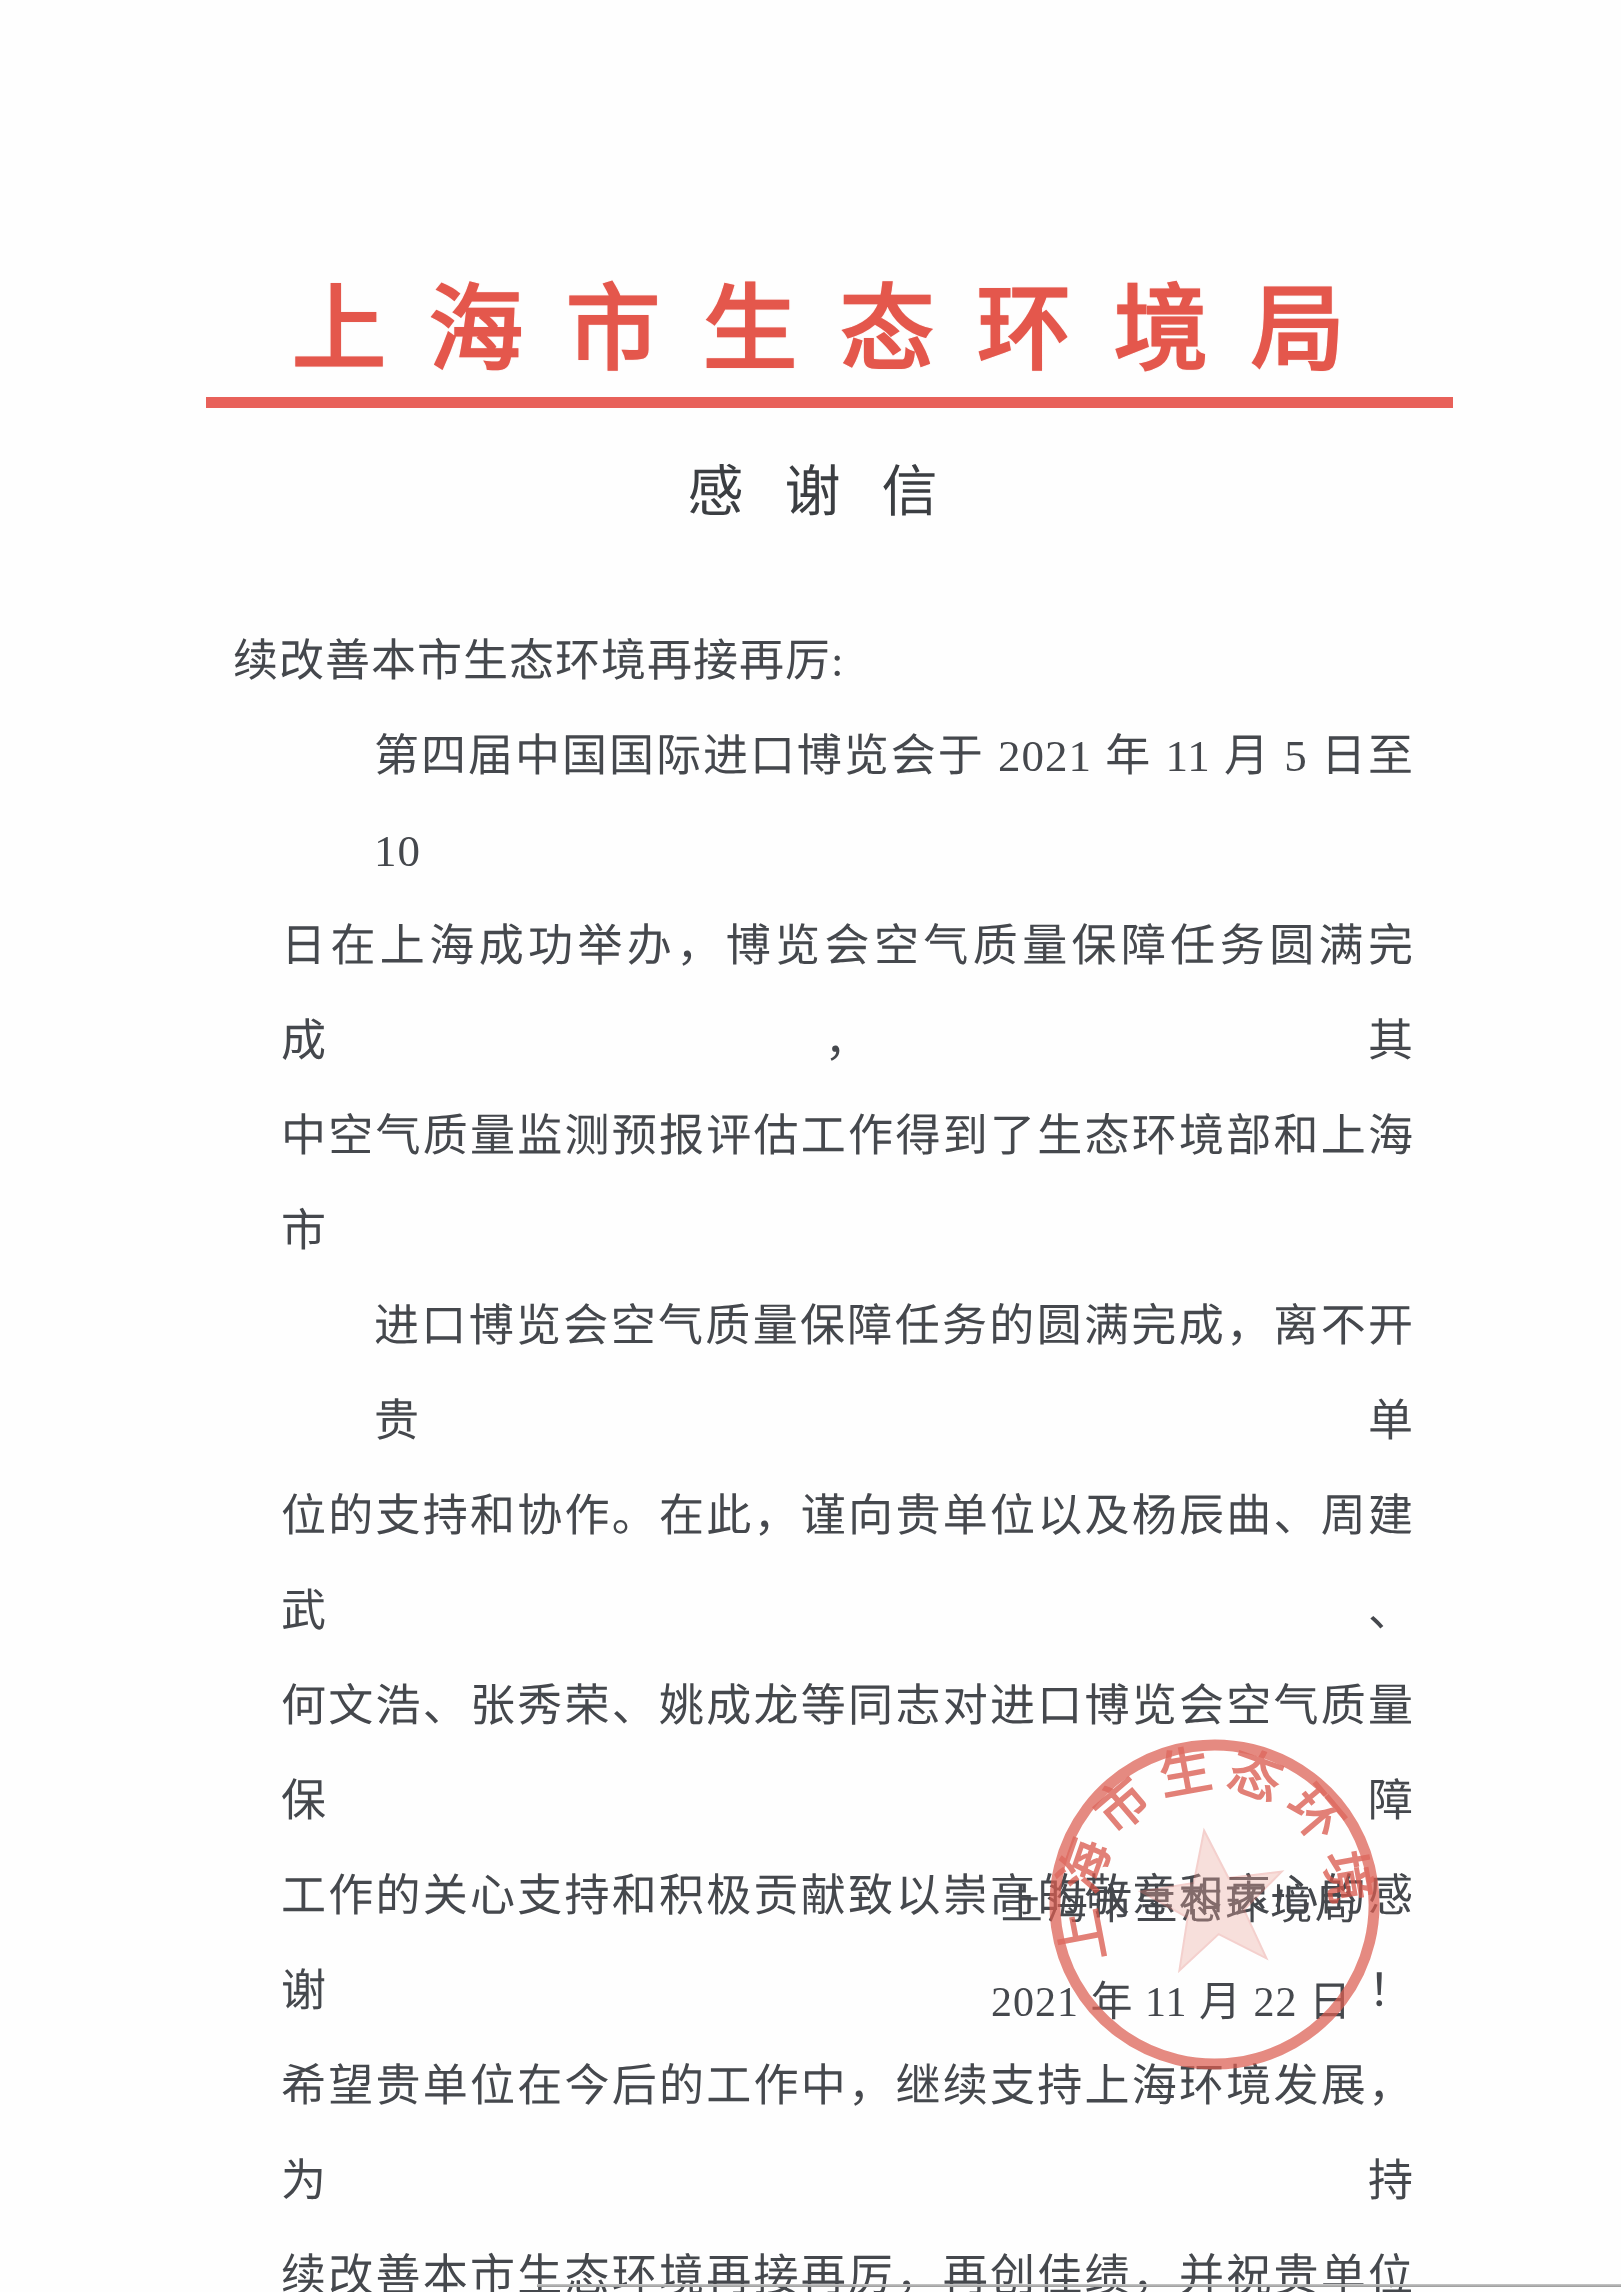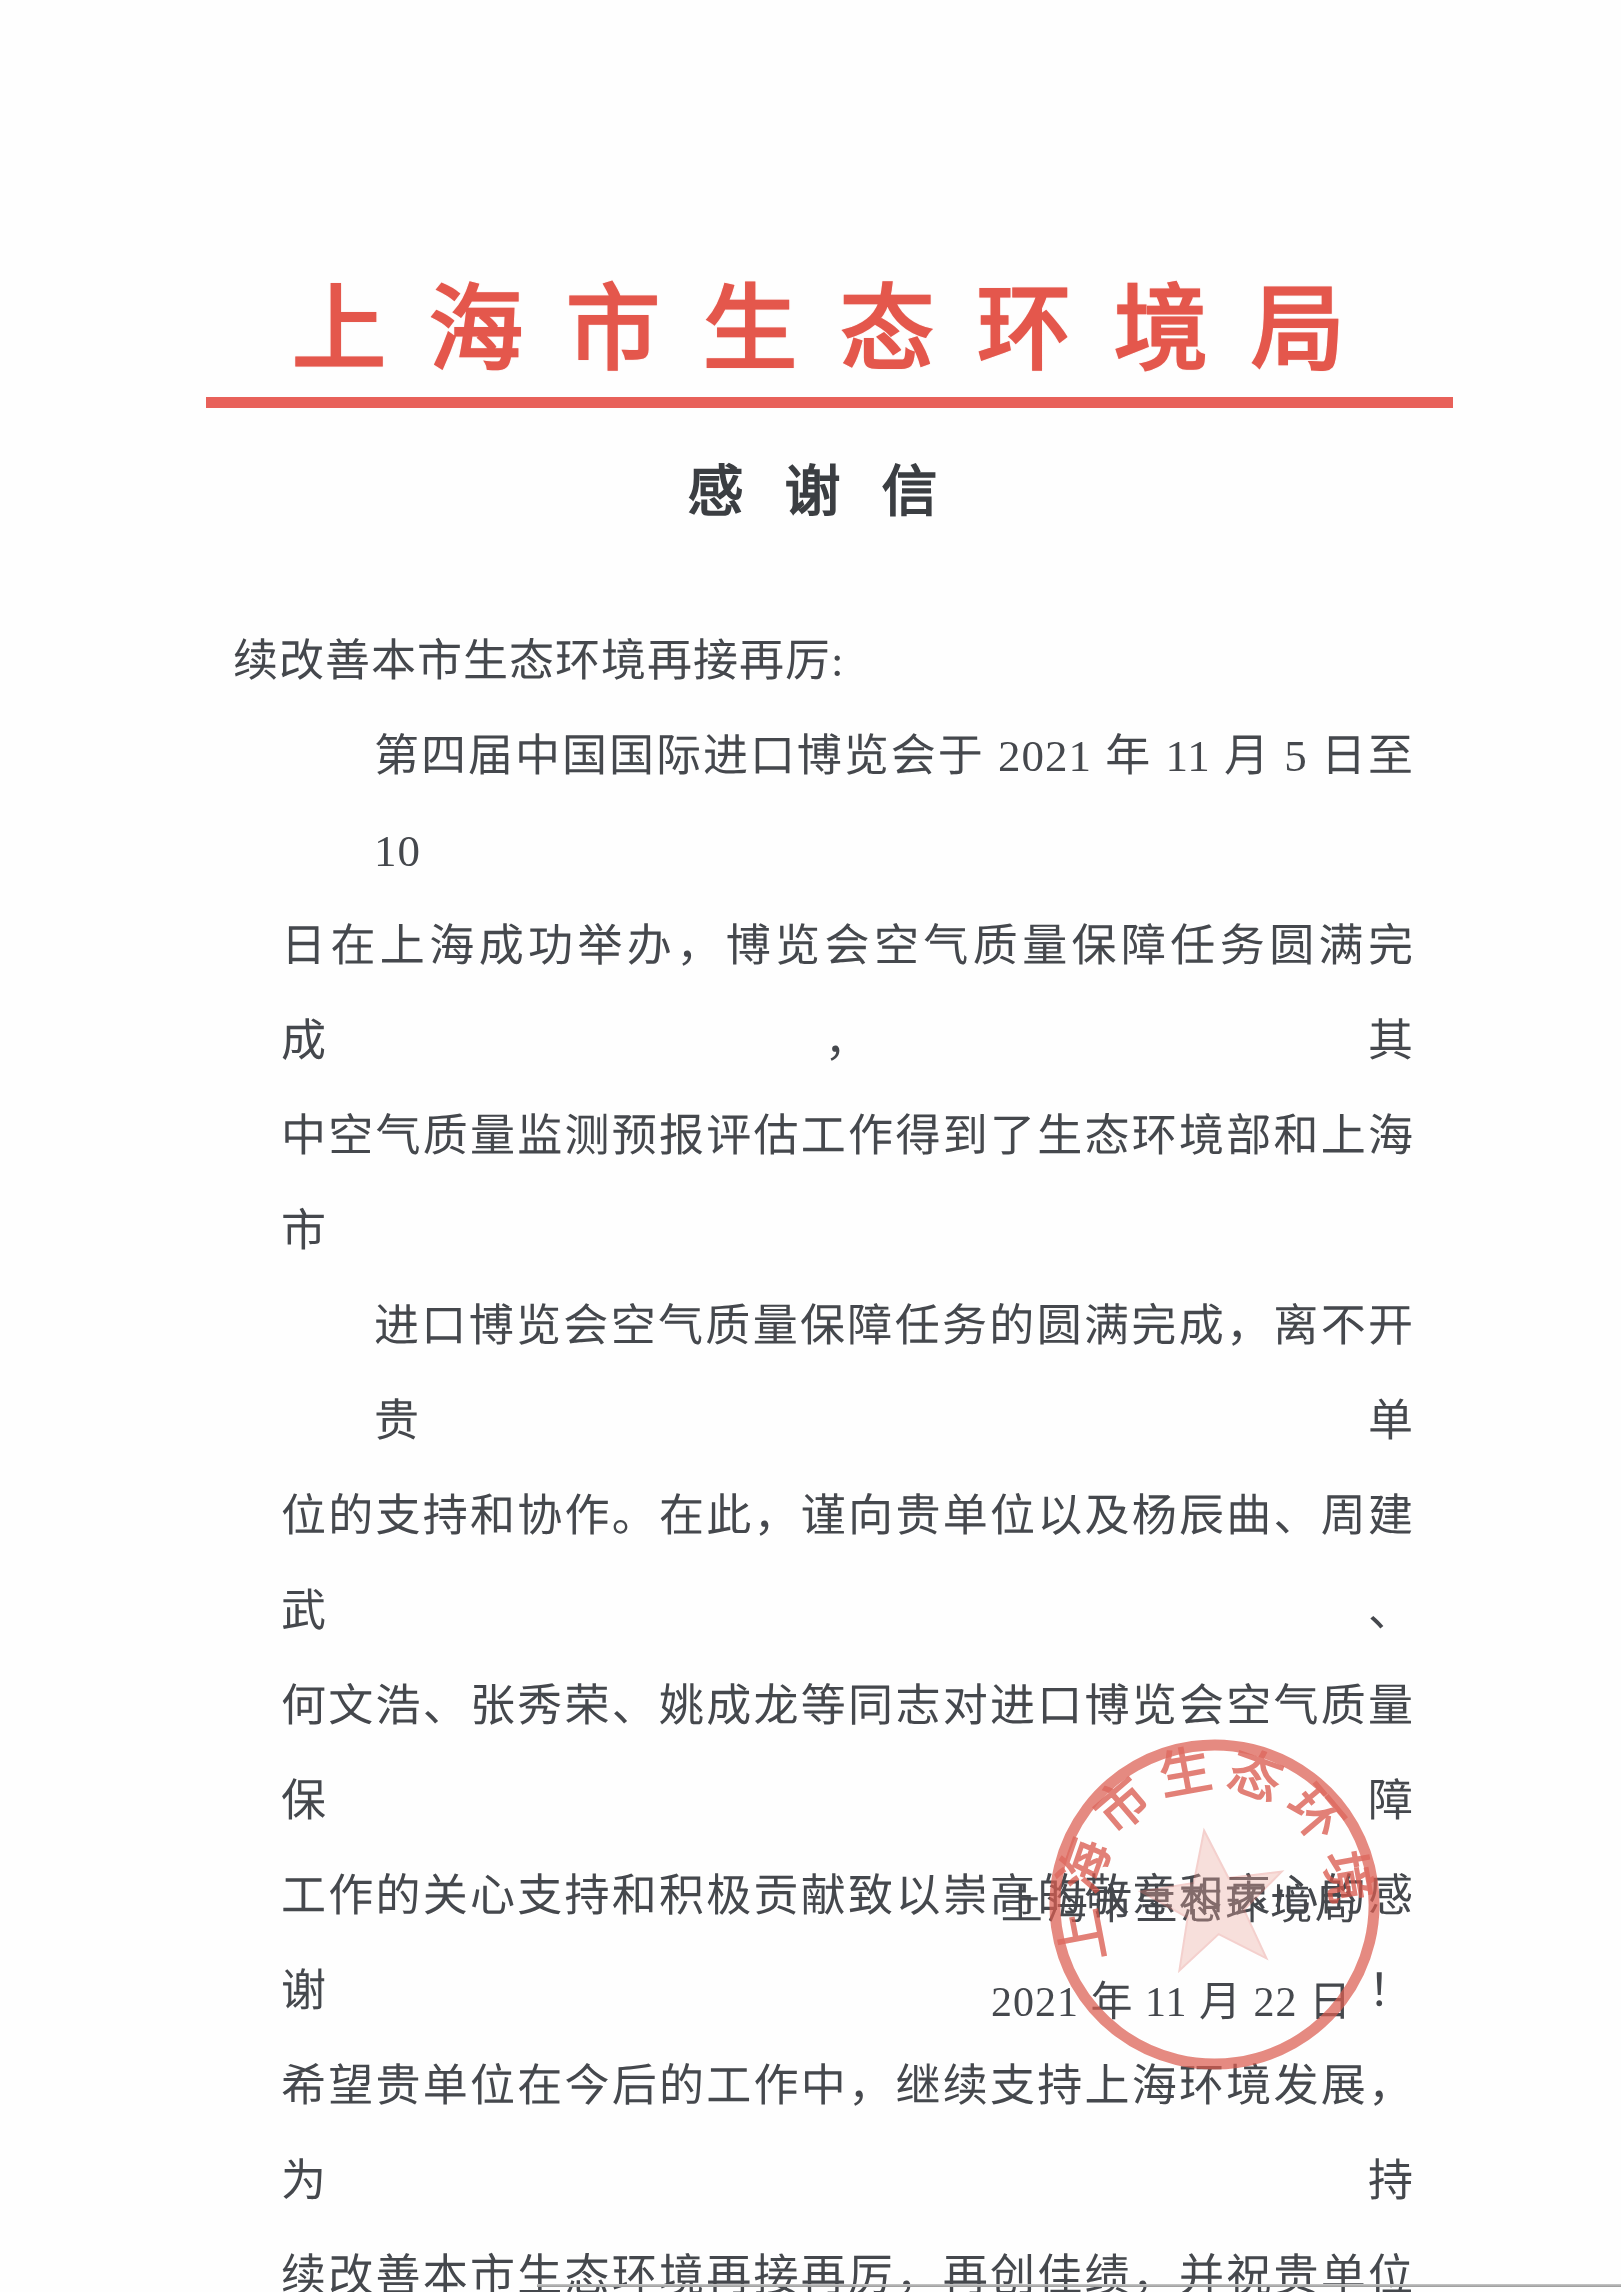--- a/index.html
+++ b/index.html
@@ -28,21 +28,21 @@
     width: 1247px; height: 10.8px;
     background: #e8615a;
   }
 
   
   .title {
     position: absolute; top: 446px; left: 0; width: 100%;
     padding-left: 45px; box-sizing: border-box;
     margin: 0;
     text-align: center;
-    font-size: 56px; font-weight: bold;
+    font-size: 56px; font-weight: normal;
     letter-spacing: 41px;
     color: #3b3e42;
     white-space: nowrap;
   }
 
   
   .body {
     position: absolute; top: 614px; left: 233px;
     width: 1181px;
     font-size: 45px;

